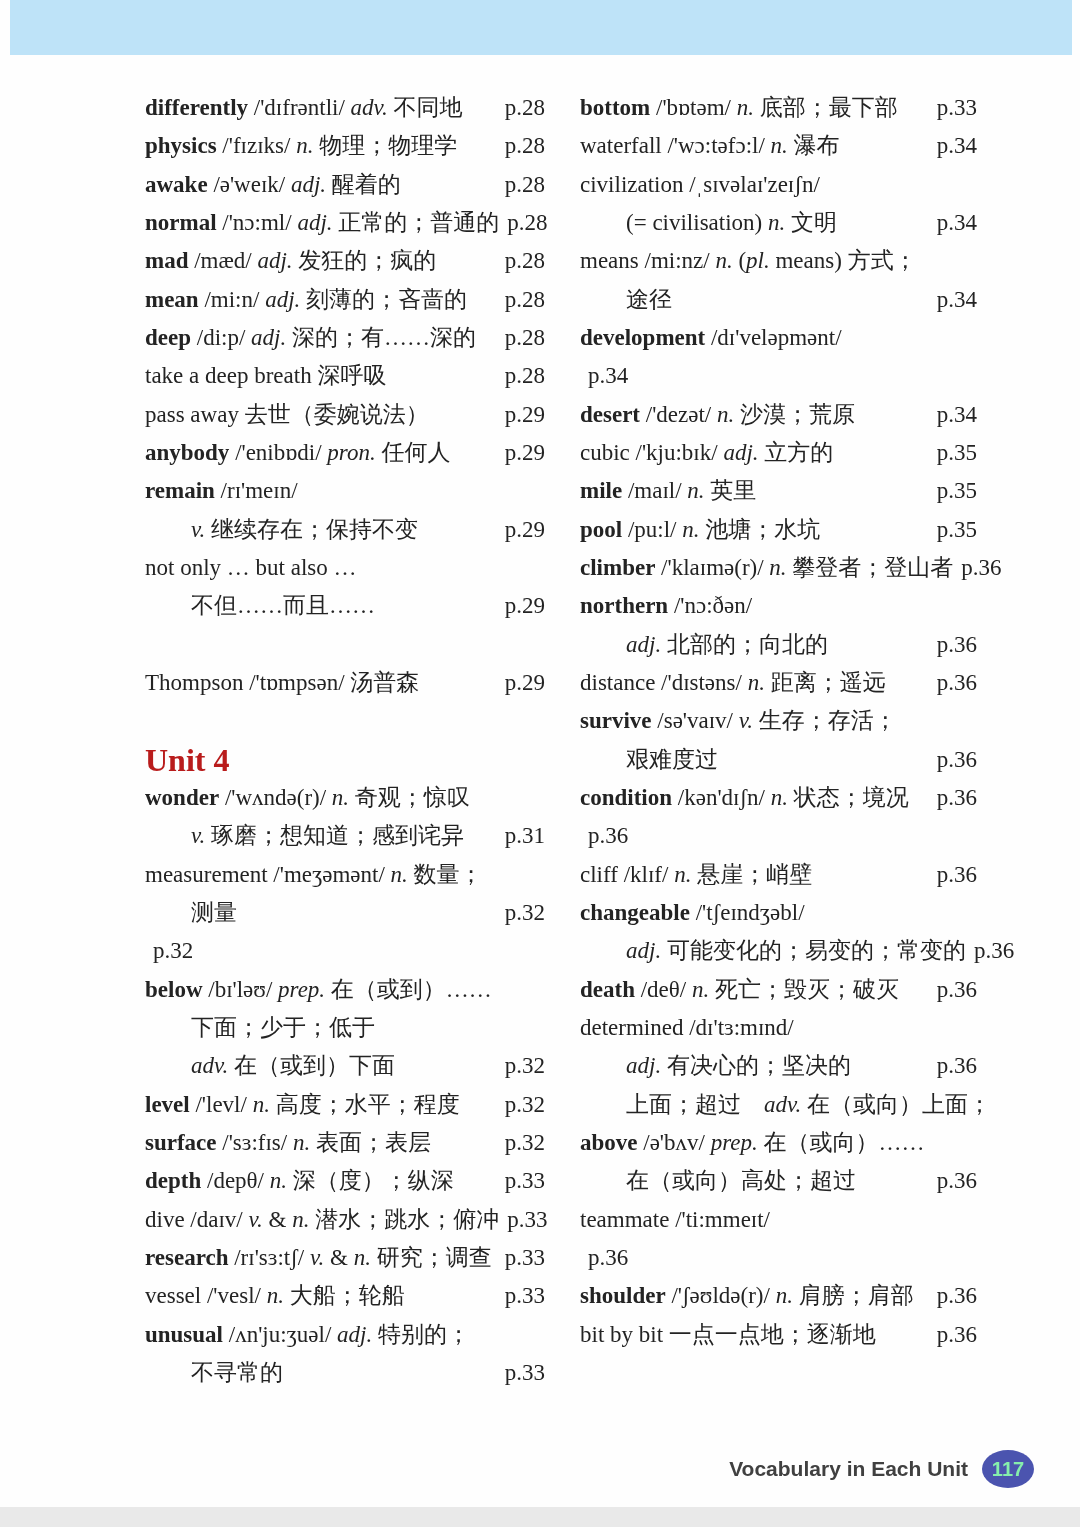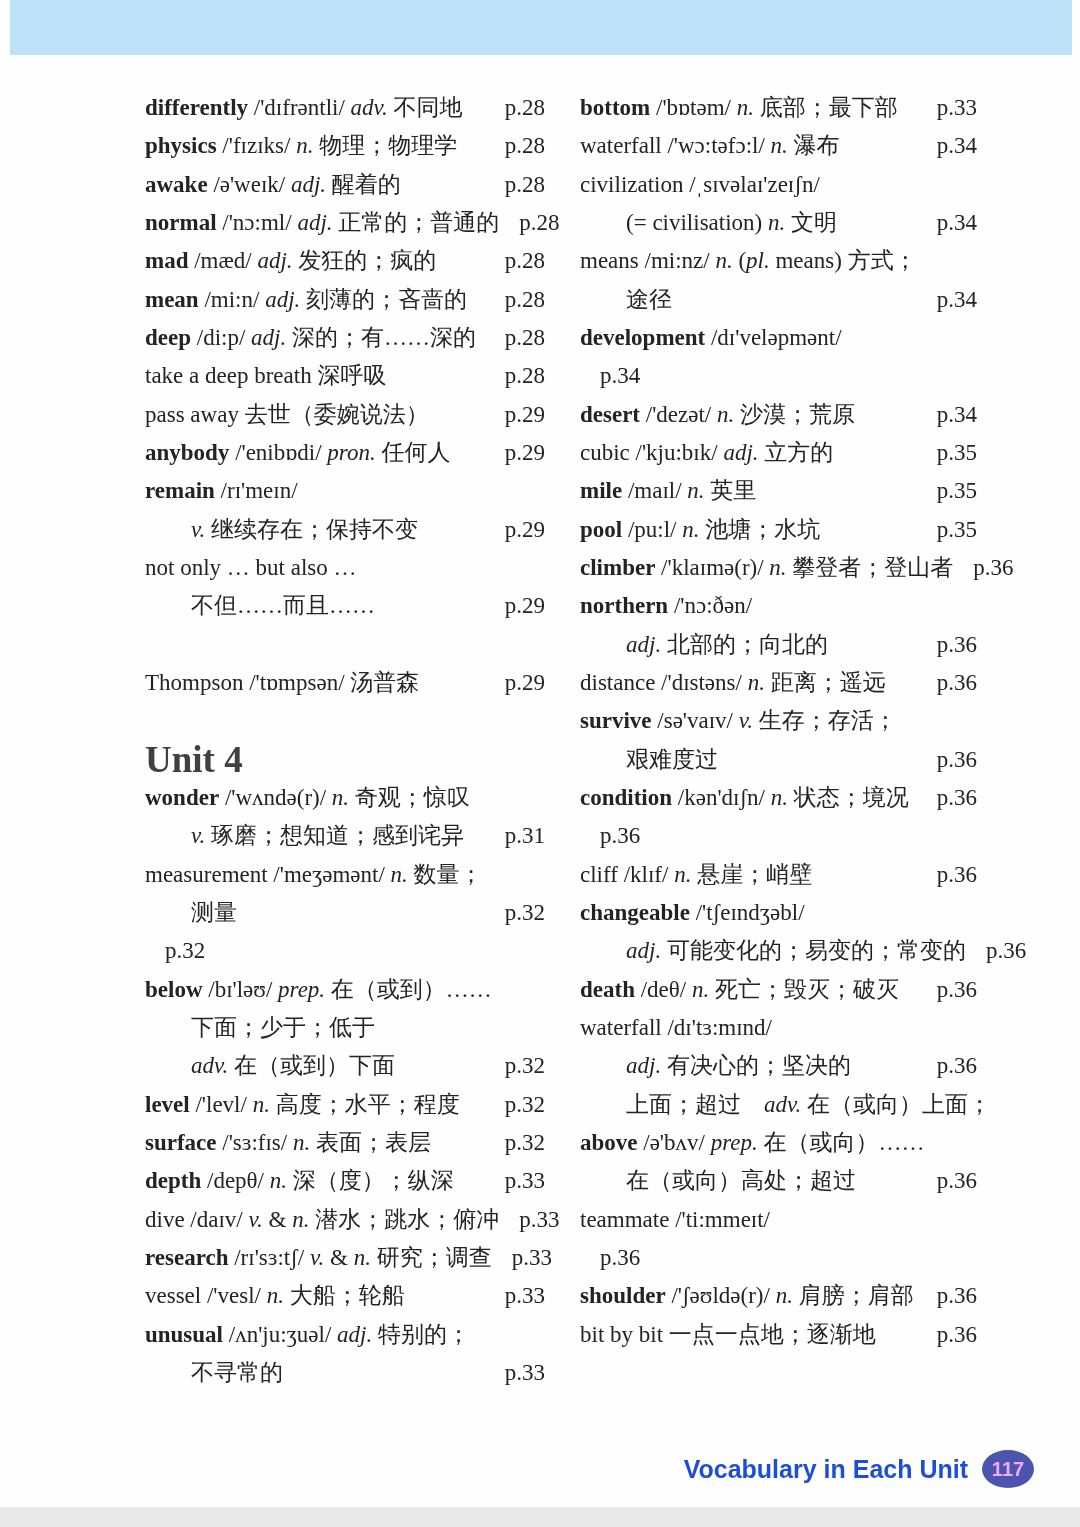--- a/index.html
+++ b/index.html
@@ -24,36 +24,36 @@
   .col-left{width:400px;margin-right:35px;}
   .col-right{width:397px;}
   .row{
     display:flex;justify-content:space-between;align-items:baseline;
     height:38.34px;line-height:38.34px;white-space:nowrap;
   }
   .entry{display:inline-block;}
   .entry.ind{padding-left:46px;}
   .bold{font-weight:bold;}
   .ital{font-style:italic;}
-  .pg{margin-left:20px;}
+  .pg{margin-left:8px;}
   .row.heading{
-    color:#404040;font-weight:bold;font-size:37px;
+    color:#b91c1c;font-weight:bold;font-size:32px;
   }
   .footer{
     position:absolute;top:1450px;right:46px;
     display:flex;align-items:center;gap:14px;
     font-family:"Liberation Sans","DejaVu Sans",sans-serif;
   }
   .footer-label{
-    color:#1d4ed8;font-weight:bold;font-size:25px;
+    color:#404040;font-weight:bold;font-size:21px;
   }
   .page-badge{
     display:flex;align-items:center;justify-content:center;
     width:52px;height:38px;border-radius:50%;
-    background:#4b54af;color:#f0abfc;
+    background:#4b54af;color:#86efac;
     font-weight:bold;font-size:20px;
   }
 </style>
 </head>
 <body>
 
 <div class="page">
   <div class="topbar"></div>
 
   <div class="cols">
@@ -261,21 +261,21 @@
         </div>
         <div class="row">
           <span class="entry ind"><span class="ital">adj.</span><span class=""> 可能变化的；易变的；常变的</span></span>
           <span class="pg">p.36</span>
         </div>
         <div class="row">
           <span class="entry"><span class="bold">death</span><span class=""> /deθ/ </span><span class="ital">n.</span><span class=""> 死亡；毁灭；破灭</span></span>
           <span class="pg">p.36</span>
         </div>
         <div class="row">
-          <span class="entry"><span class="">waterfall /dɪ'tɜ:mɪnd/</span></span>
+          <span class="entry"><span class="">determined /dɪ'tɜ:mɪnd/</span></span>
         </div>
         <div class="row">
           <span class="entry ind"><span class="ital">adj.</span><span class=""> 有决心的；坚决的</span></span>
           <span class="pg">p.36</span>
         </div>
         <div class="row">
           <span class="entry ind"><span class="">上面；超过　</span><span class="ital">adv.</span><span class=""> 在（或向）上面；</span></span>
         </div>
         <div class="row">
           <span class="entry"><span class="bold">above</span><span class=""> /ə'bʌv/ </span><span class="ital">prep.</span><span class=""> 在（或向）……</span></span>

